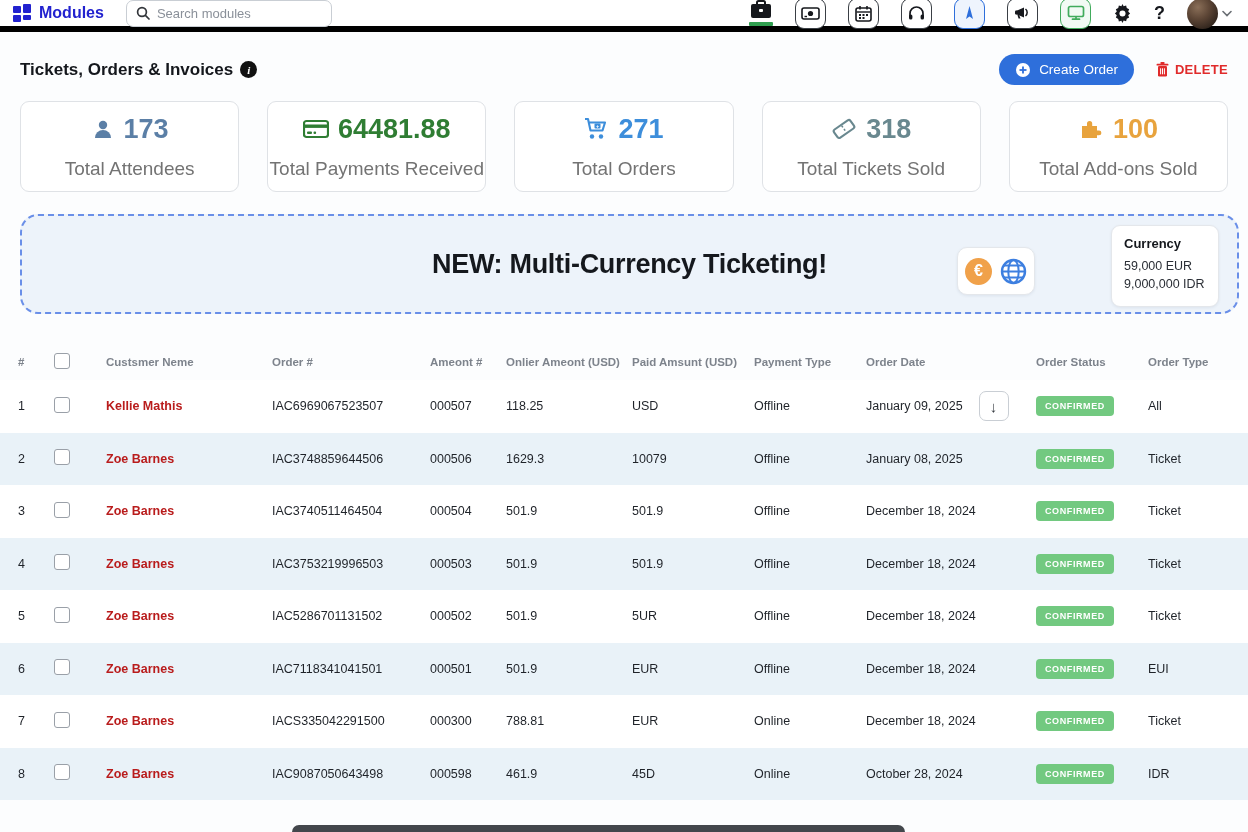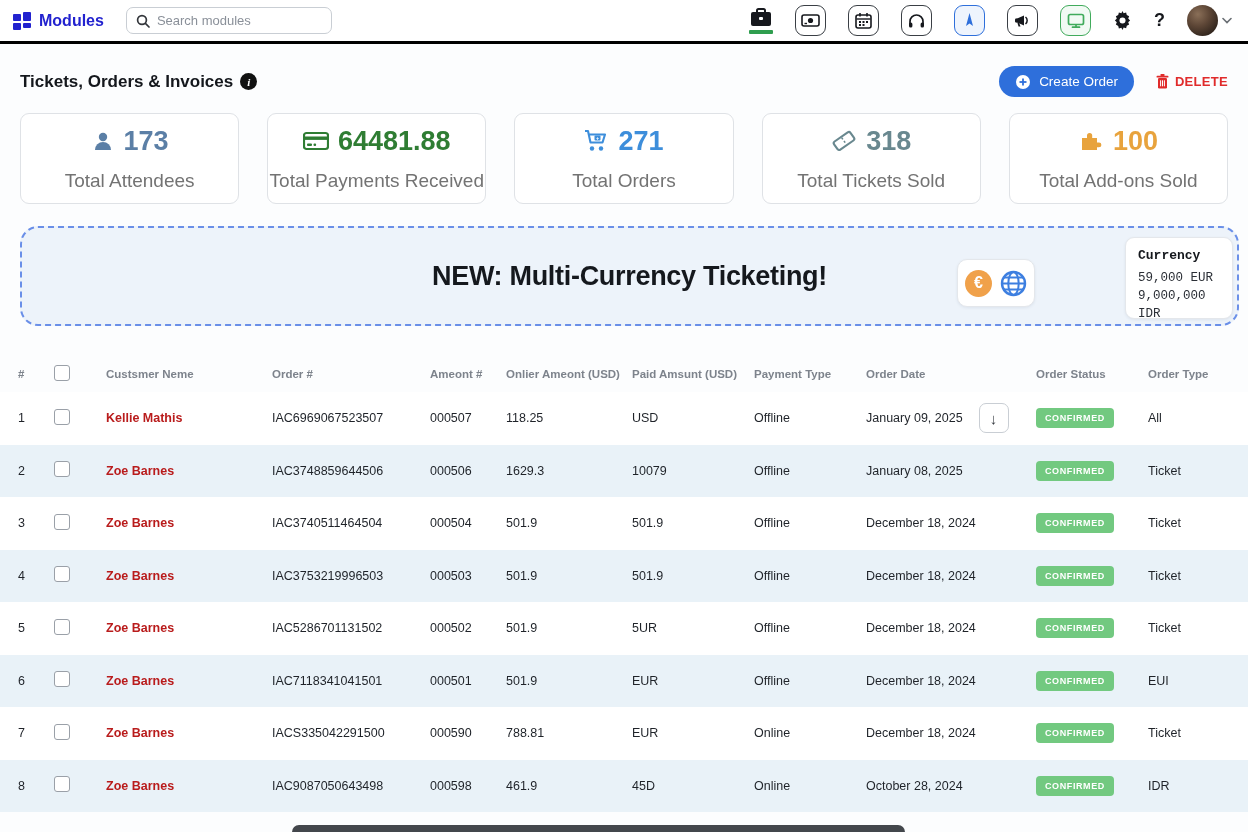--- a/index.html
+++ b/index.html
@@ -4,21 +4,21 @@
 <style>
   * { margin:0; padding:0; box-sizing:border-box; }
   html,body { width:1248px; height:832px; overflow:hidden; }
   body {
     font-family:"Liberation Sans", sans-serif;
     background:#fcfdfe; color:#1f2329; position:relative;
   }
 
   
   .topbar {
-    height:44px; background:#ffffff; border-bottom:3px solid #000000;
+    height:32px; background:#ffffff; border-bottom:6px solid #000000;
     display:flex; align-items:center; padding:0 16px 0 12px; gap:14px;
   }
   .logo-wrap { display:flex; align-items:center; gap:7px; }
   .logo-text { color:#2222cf; font-weight:bold; font-size:16px; }
   .search-box {
     display:flex; align-items:center; gap:7px;
     width:206px; height:27px; border:1px solid #c9ced4; border-radius:7px;
     background:#fff; padding:0 9px; margin-left:8px;
   }
   .search-box input {
@@ -89,23 +89,23 @@
     position:absolute; right:202px; top:31px; width:78px; height:48px;
     background:#fff; border:1px solid #e4e7eb; border-radius:10px;
     display:flex; align-items:center; justify-content:center; gap:8px;
     box-shadow:0 1px 3px rgba(30,50,90,.08);
   }
   .euro-coin {
     width:27px; height:27px; border-radius:50%; background:#f0a14a; color:#fff;
     display:flex; align-items:center; justify-content:center; font-size:16px; font-weight:bold;
   }
   .currency-card {
-    position:absolute; right:4px; top:9px; width:108px; height:82px;
+    position:absolute; right:18px; top:9px; width:108px; height:82px;
     background:#fff; border:1px solid #e4e7eb; border-radius:9px;
-    padding:10px 12px; box-shadow:0 1px 3px rgba(30,50,90,.08);font-family:Liberation Mono, monospace;
+    padding:10px 12px; box-shadow:0 1px 3px rgba(30,50,90,.08);
   }
   .currency-title { font-size:13px; font-weight:bold; color:#14171c; margin-bottom:6px; }
   .currency-line { font-size:12.5px; color:#2b2f36; line-height:1.45; }
 
   
   .table { margin-top:30px; }
   .trow, .thead {
     display:grid;
     grid-template-columns: 36px 52px 166px 158px 76px 126px 122px 112px 170px 112px 1fr;
     align-items:center; padding:0 12px 0 18px;
@@ -465,21 +465,21 @@
       </div>
     <div><span class="badge">CONFIRMED</span></div>
     <div>EUI</div>
   </div>
 
   <div class="trow">
     <div>7</div>
     <div><input type="checkbox" class="cbox" style=""></div>
     <div><a class="cust-link">Zoe Barnes</a></div>
     <div>IACS335042291500</div>
-    <div>000590</div>
+    <div>000300</div>
     <div>788.81</div>
     <div>EUR</div>
     <div>Online</div>
     <div class="date-cell">
         <span>December 18, 2024</span>
       </div>
     <div><span class="badge">CONFIRMED</span></div>
     <div>Ticket</div>
   </div>
 

